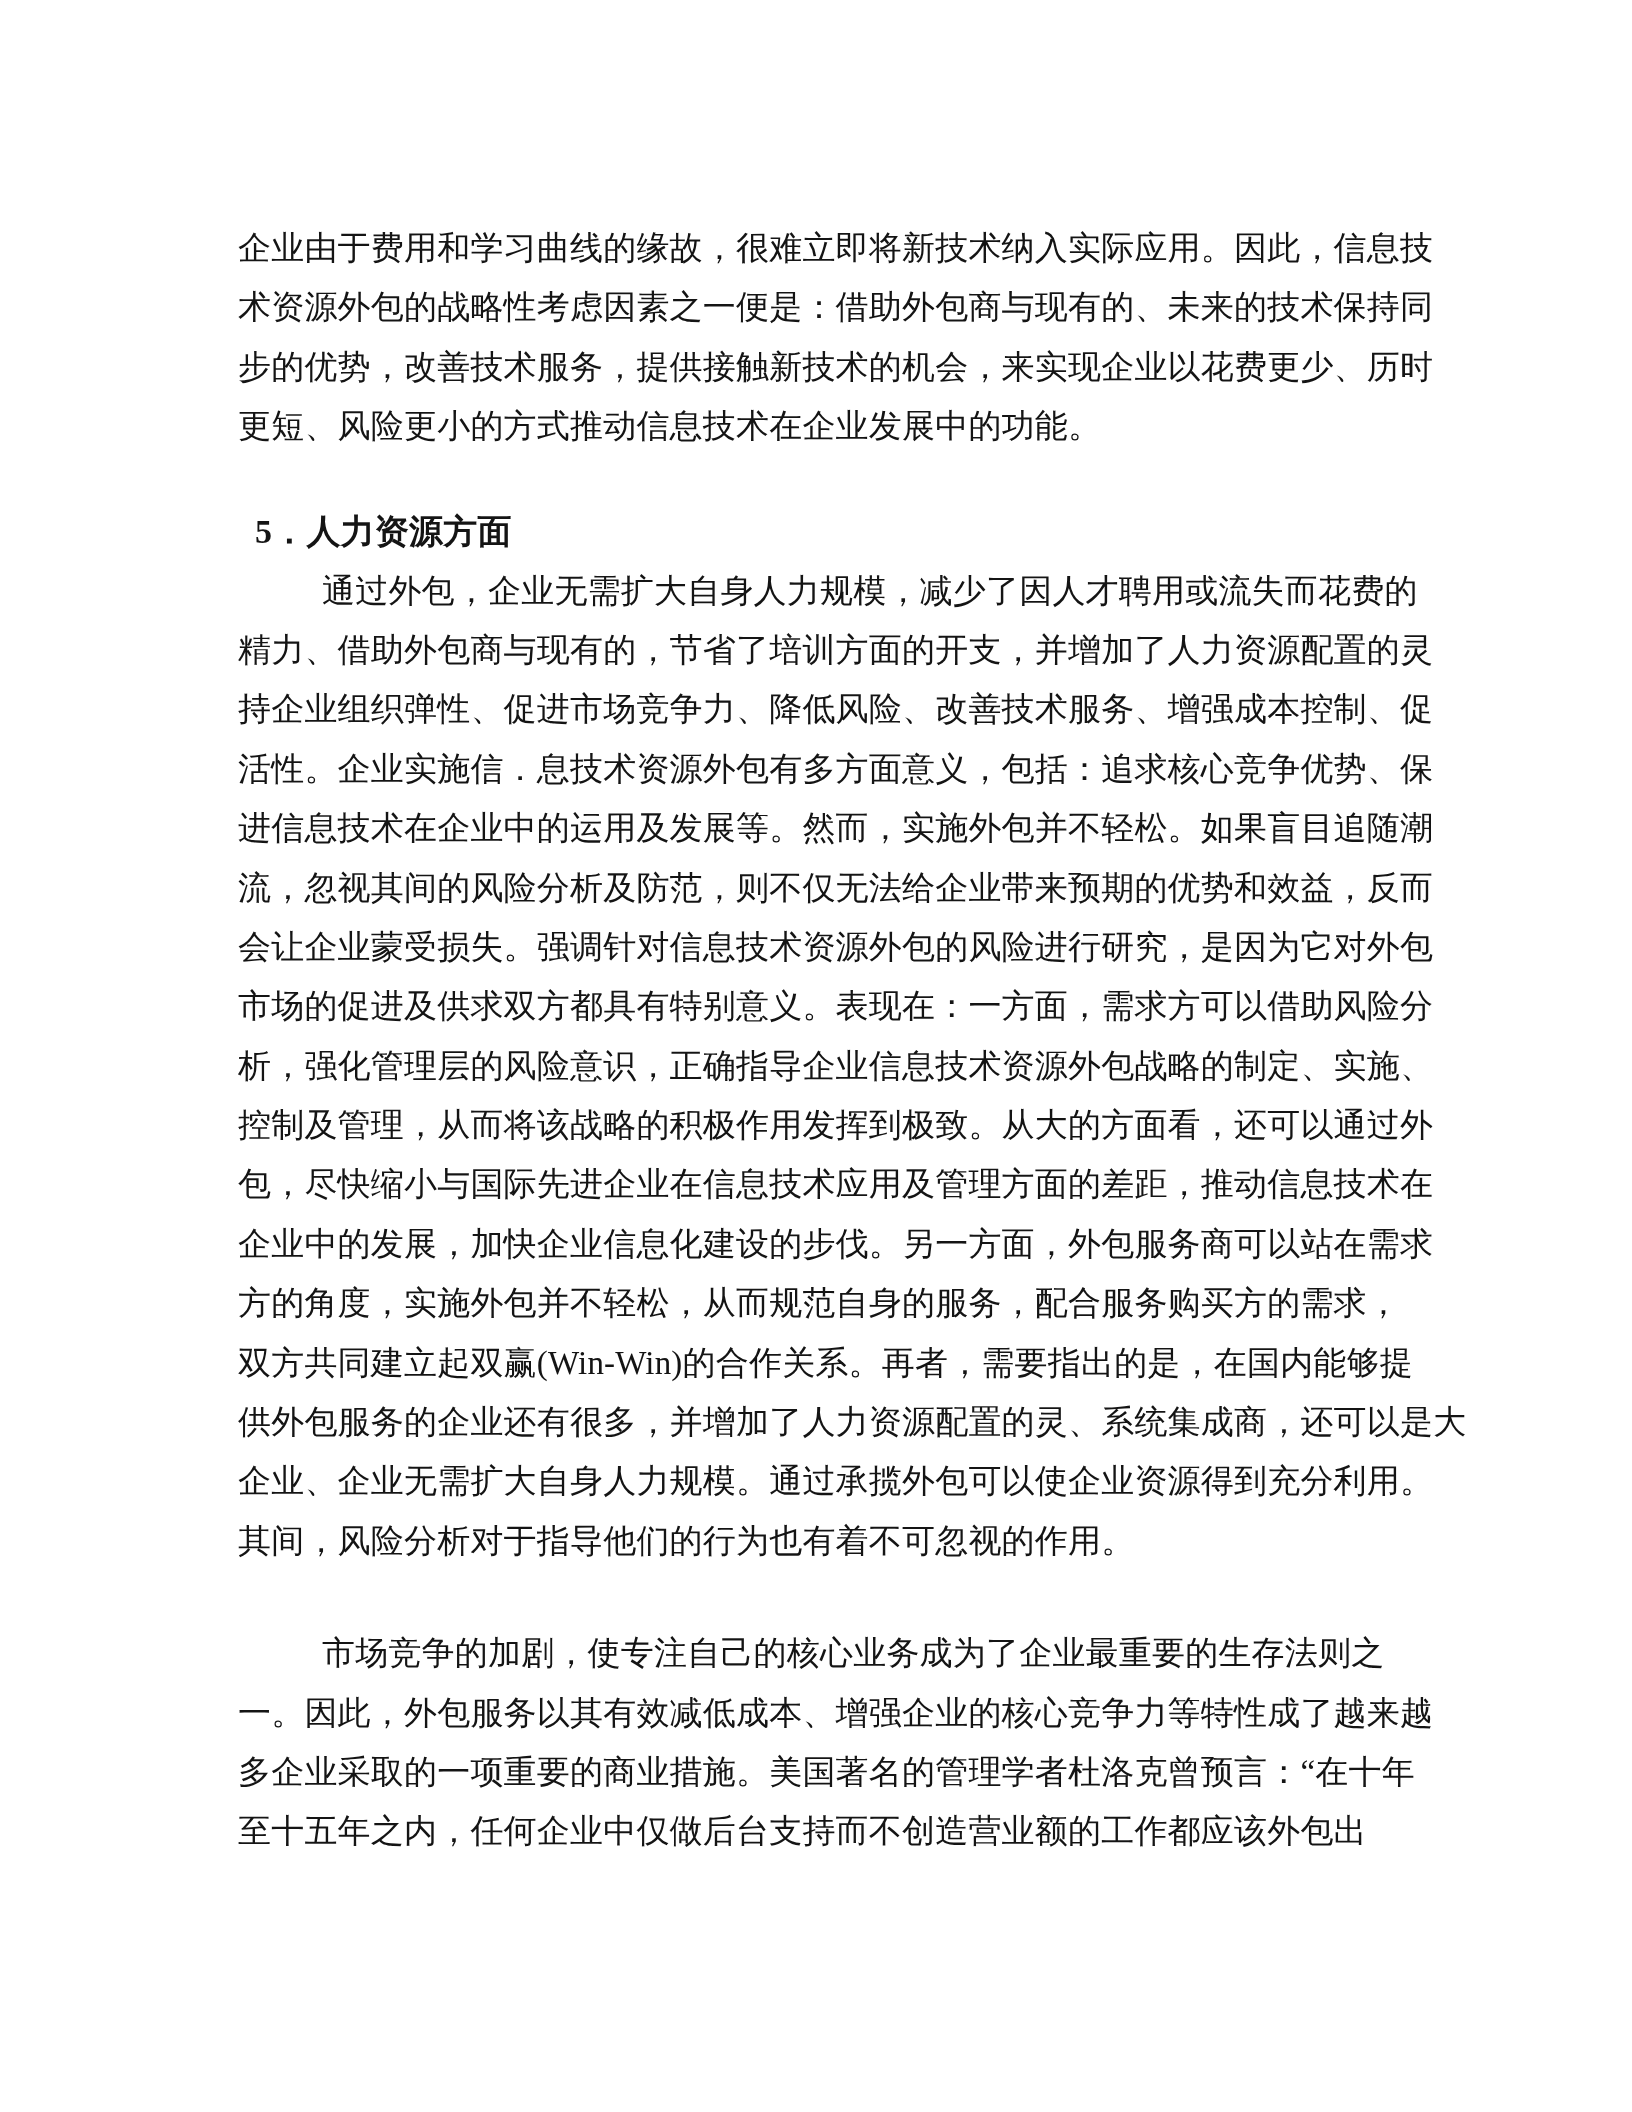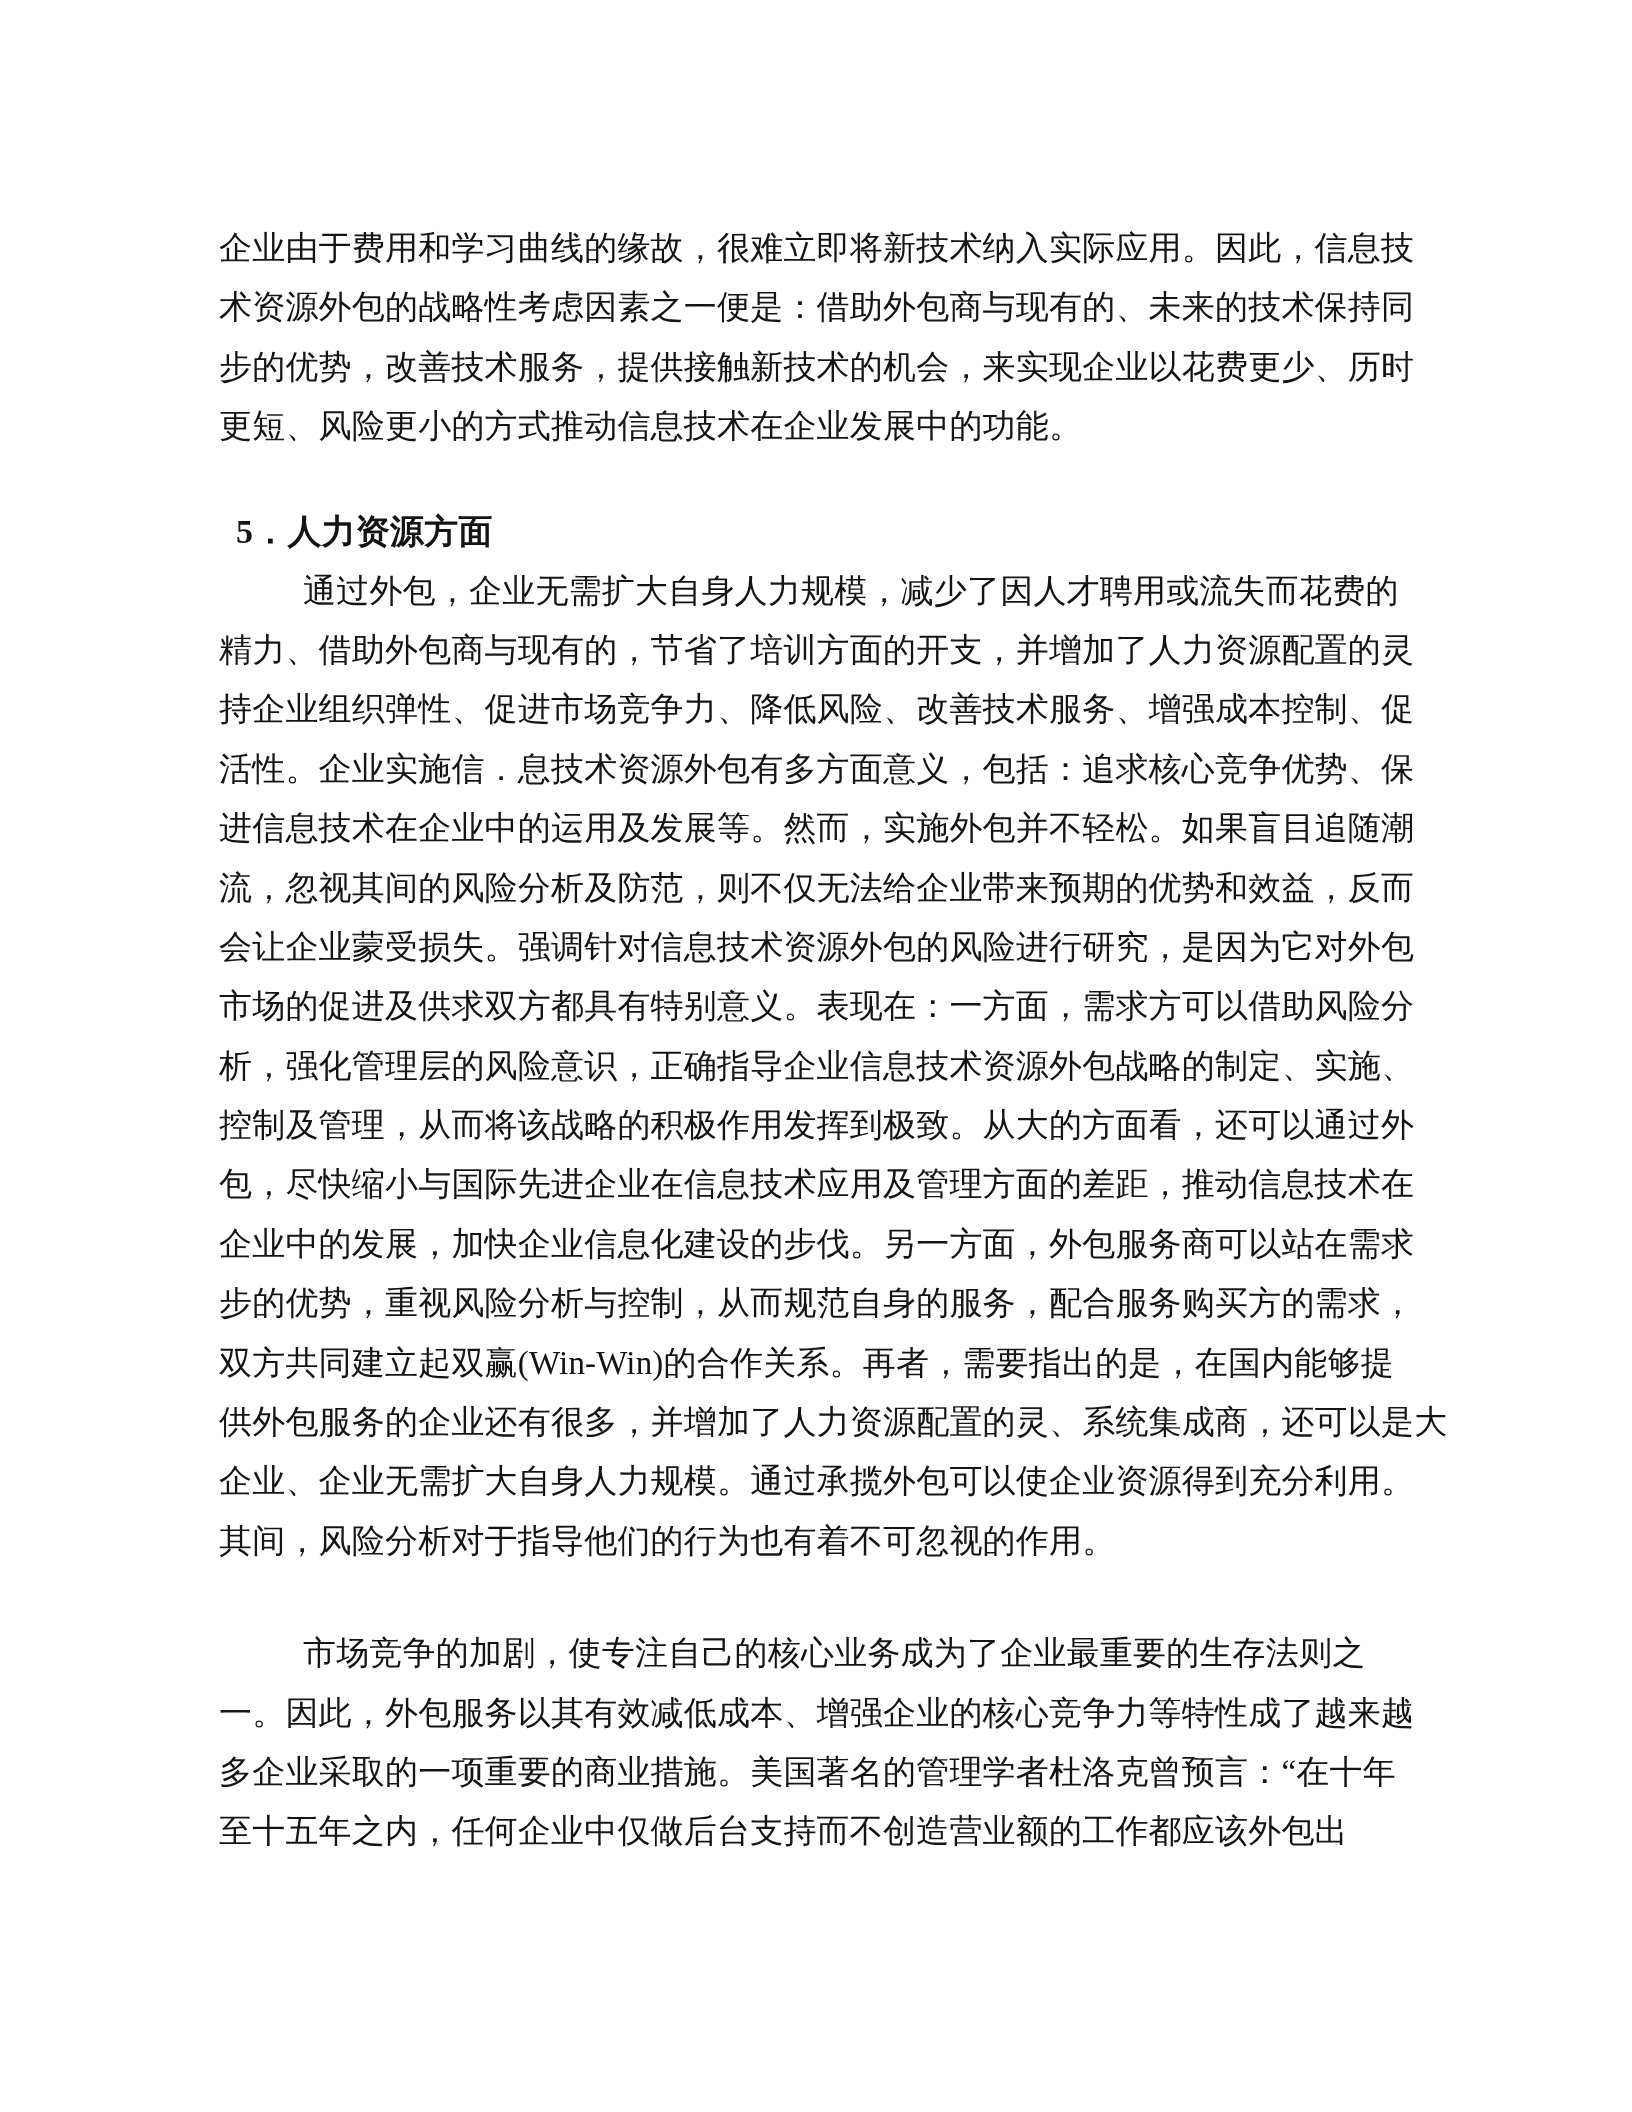--- a/index.html
+++ b/index.html
@@ -10,21 +10,21 @@
   body {
     width: 1632px;
     height: 2112px;
     position: relative;
     overflow: hidden;
     font-family: "Liberation Serif", "DejaVu Serif", serif;
     color: #141414;
   }
   .page {
     position: absolute;
-    left: 219px;
+    left: 238px;
     top: 219px;
     width: 1196px;
   }
   .line {
     font-size: 33px;
     height: 59.4px;
     line-height: 59.4px;
     white-space: nowrap;
     letter-spacing: 0.2px;
   }
@@ -64,21 +64,21 @@
     <div class="line">持企业组织弹性、促进市场竞争力、降低风险、改善技术服务、增强成本控制、促</div>
     <div class="line">活性。企业实施信．息技术资源外包有多方面意义，包括：追求核心竞争优势、保</div>
     <div class="line">进信息技术在企业中的运用及发展等。然而，实施外包并不轻松。如果盲目追随潮</div>
     <div class="line">流，忽视其间的风险分析及防范，则不仅无法给企业带来预期的优势和效益，反而</div>
     <div class="line">会让企业蒙受损失。强调针对信息技术资源外包的风险进行研究，是因为它对外包</div>
     <div class="line">市场的促进及供求双方都具有特别意义。表现在：一方面，需求方可以借助风险分</div>
     <div class="line">析，强化管理层的风险意识，正确指导企业信息技术资源外包战略的制定、实施、</div>
     <div class="line">控制及管理，从而将该战略的积极作用发挥到极致。从大的方面看，还可以通过外</div>
     <div class="line">包，尽快缩小与国际先进企业在信息技术应用及管理方面的差距，推动信息技术在</div>
     <div class="line">企业中的发展，加快企业信息化建设的步伐。另一方面，外包服务商可以站在需求</div>
-    <div class="line">步的优势，重视风险分析与控制，从而规范自身的服务，配合服务购买方的需求，</div>
+    <div class="line">方的角度，实施外包并不轻松，从而规范自身的服务，配合服务购买方的需求，</div>
     <div class="line">双方共同建立起双赢(Win-Win)的合作关系。再者，需要指出的是，在国内能够提</div>
     <div class="line">供外包服务的企业还有很多，并增加了人力资源配置的灵、系统集成商，还可以是大</div>
     <div class="line">企业、企业无需扩大自身人力规模。通过承揽外包可以使企业资源得到充分利用。</div>
     <div class="line">其间，风险分析对于指导他们的行为也有着不可忽视的作用。</div>
   </div>
 
   <div class="para para3">
     <div class="line first-indent">市场竞争的加剧，使专注自己的核心业务成为了企业最重要的生存法则之</div>
     <div class="line">一。因此，外包服务以其有效减低成本、增强企业的核心竞争力等特性成了越来越</div>
     <div class="line">多企业采取的一项重要的商业措施。美国著名的管理学者杜洛克曾预言：“在十年</div>

